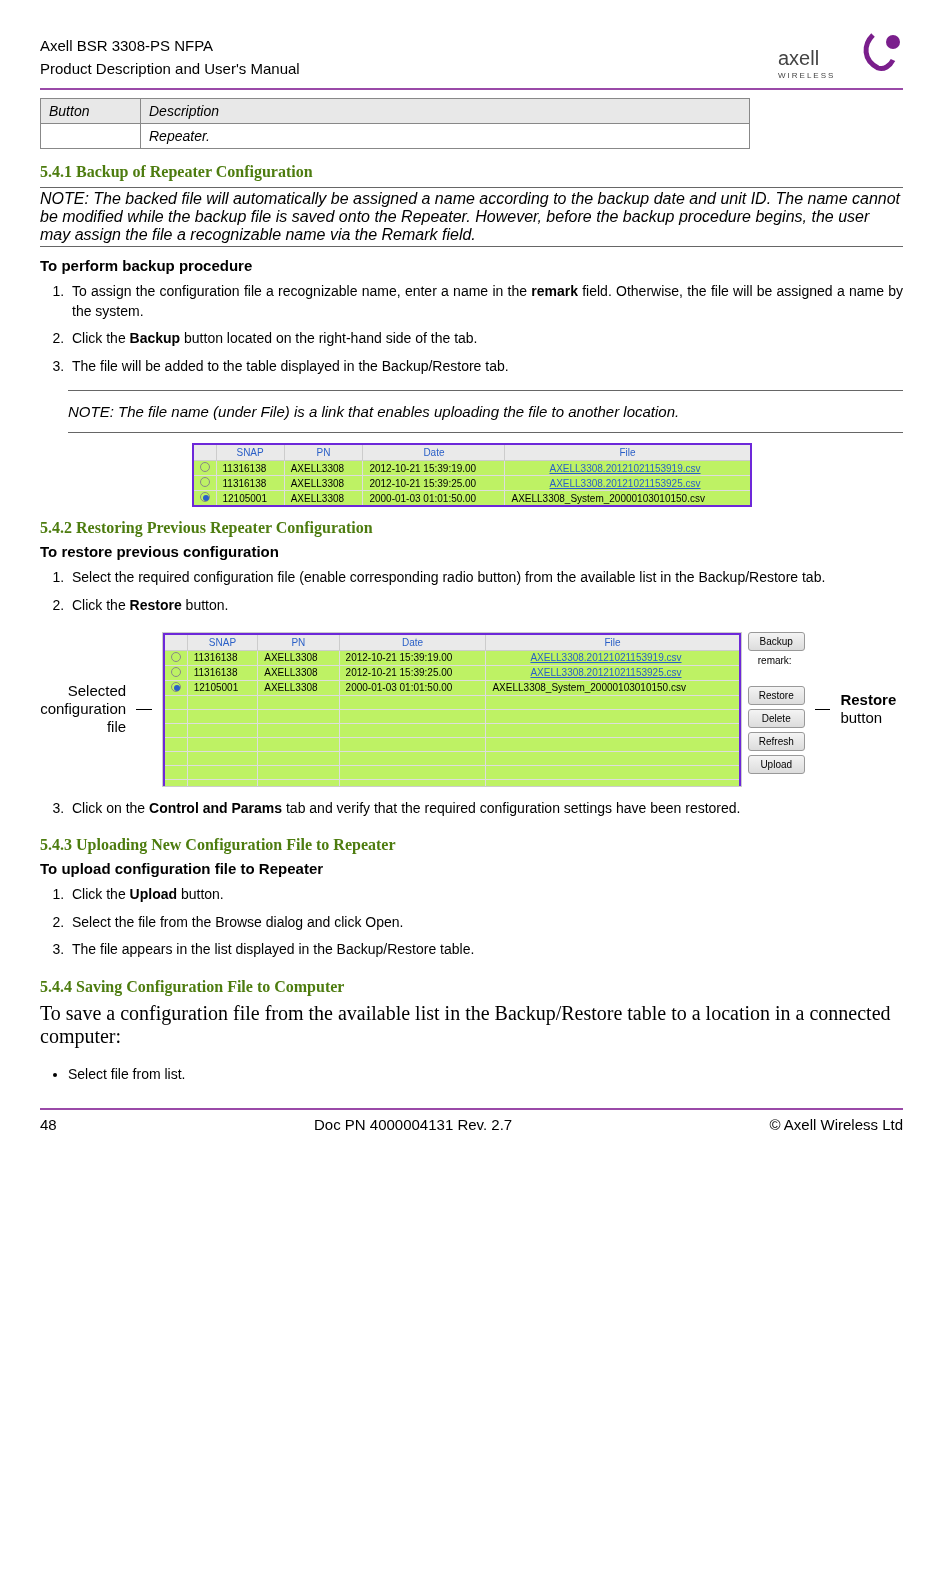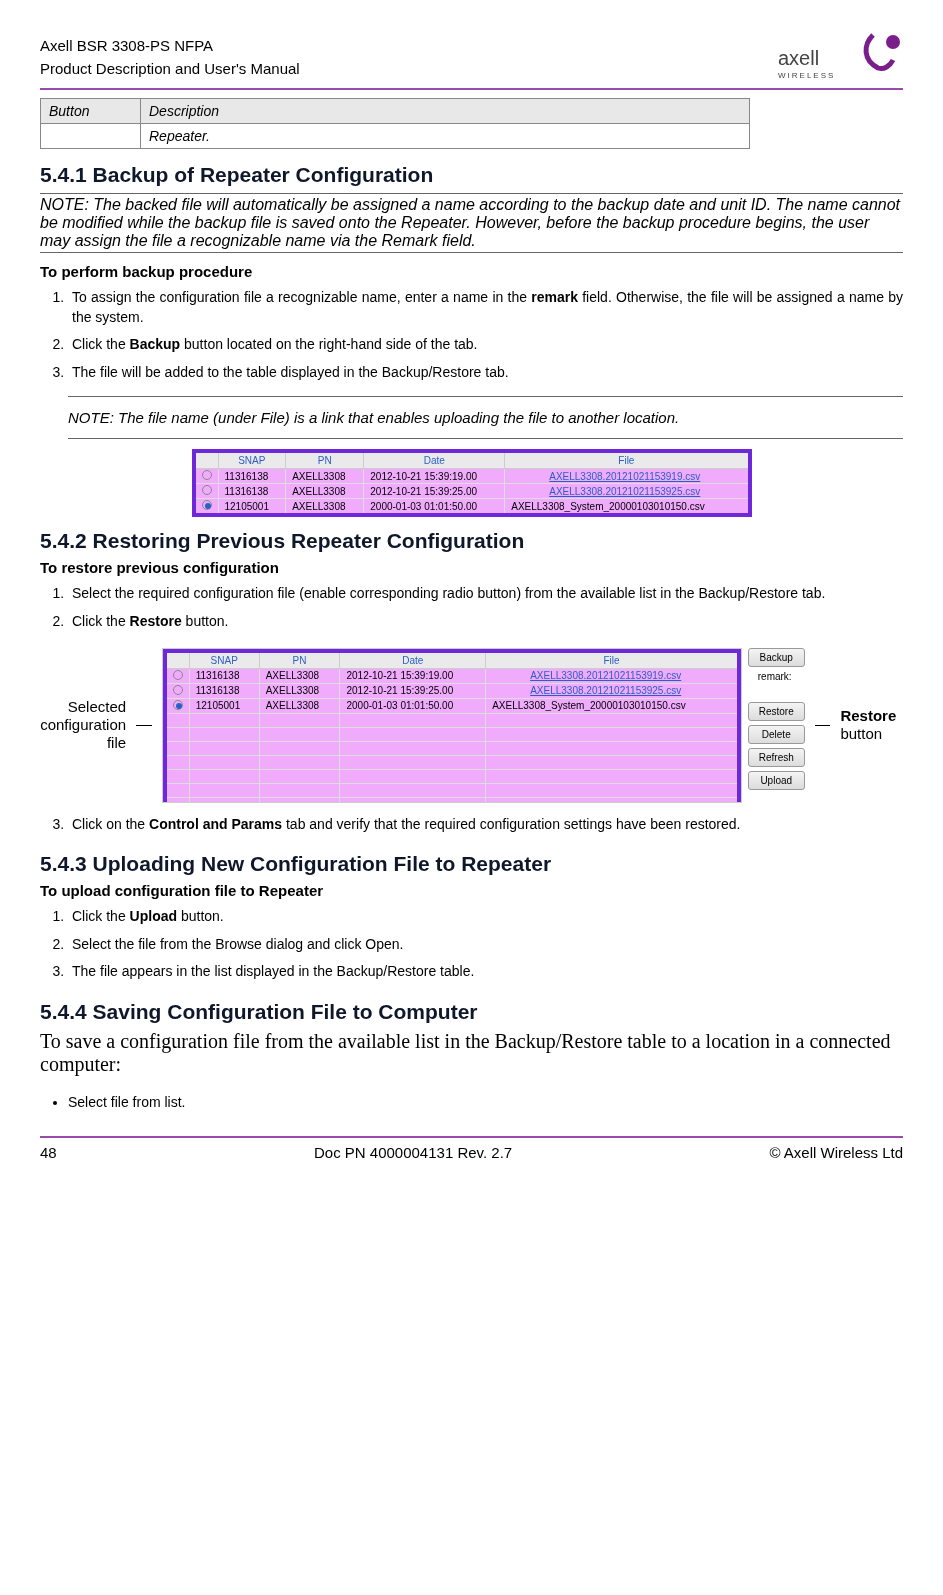--- a/index.html
+++ b/index.html
@@ -37,23 +37,23 @@
     }
     .table-desc td, .table-desc th {
       border: 1px solid #888;
       padding: 4px 8px;
       text-align: left;
       font-weight: normal;
       font-style: italic;
     }
     .table-desc th { background: #e8e8e8; }
     h2 {
-      color: #0f172a;
-      font-family: Liberation Sans, sans-serif;
-      font-size: 21px;
+      color: #4d7c0f;
+      font-family: Liberation Serif, serif;
+      font-size: 16px;
       font-weight: bold;
       margin: 12px 0 6px 0;
     }
     .note-box {
       border-top: 1px solid #666;
       border-bottom: 1px solid #666;
       font-style: italic;
       font-family: Arial, Helvetica, sans-serif;
       font-size: 16px;
       padding: 2px 0;
@@ -106,25 +106,25 @@
       text-align: right;
       line-height: 1.2;
       width: 110px;
     }
     .annot-r { text-align: left; width: 80px; }
     .line-h {
       border-top: 1px solid #000;
       width: 20px;
     }
     .screenshot-table {
-      border: 4px solid #6d28d9;
+      border: 2px solid #6d28d9;
       border-collapse: collapse;
       font-size: 10px;
       font-family: Arial, Helvetica, sans-serif;
-      background: #f0abfc;
+      background: #bef264;
     }
     .screenshot-table th {
       background: #eaeaea;
       color: #2a5fc7;
       font-weight: normal;
       padding: 2px 8px;
       border-right: 1px solid #ccc;
       border-bottom: 1px solid #ccc;
       text-align: center;
     }

